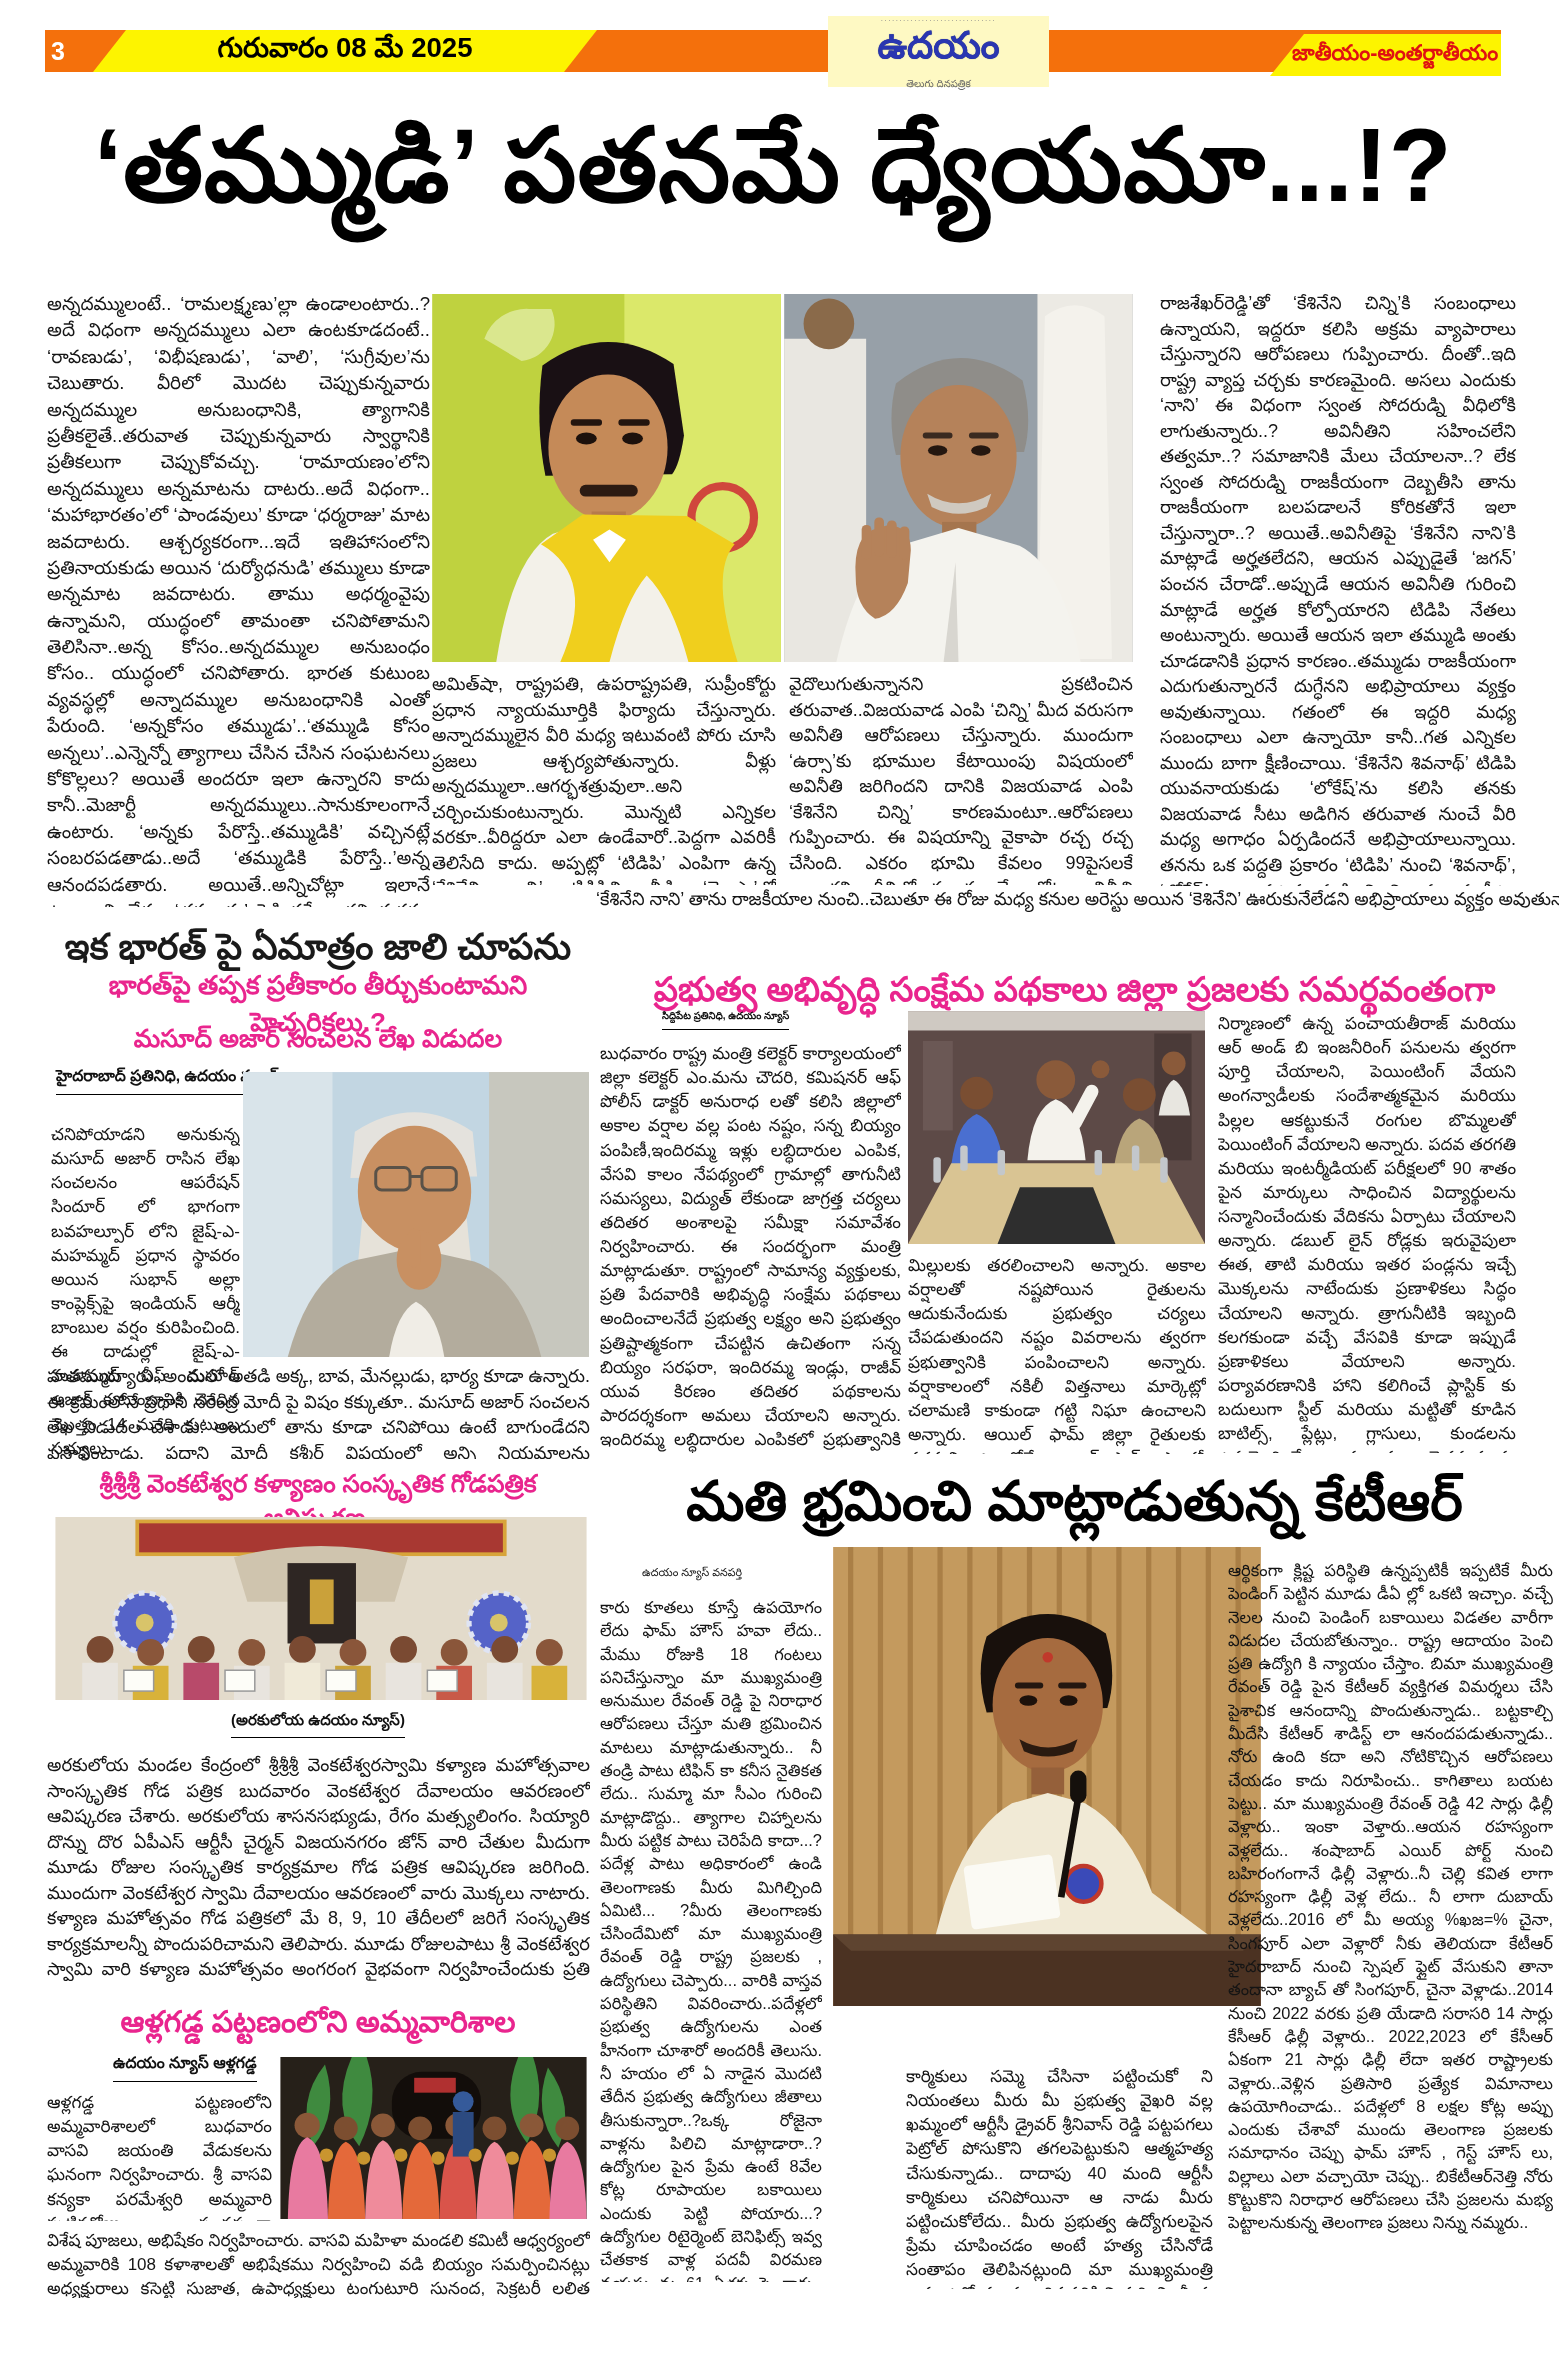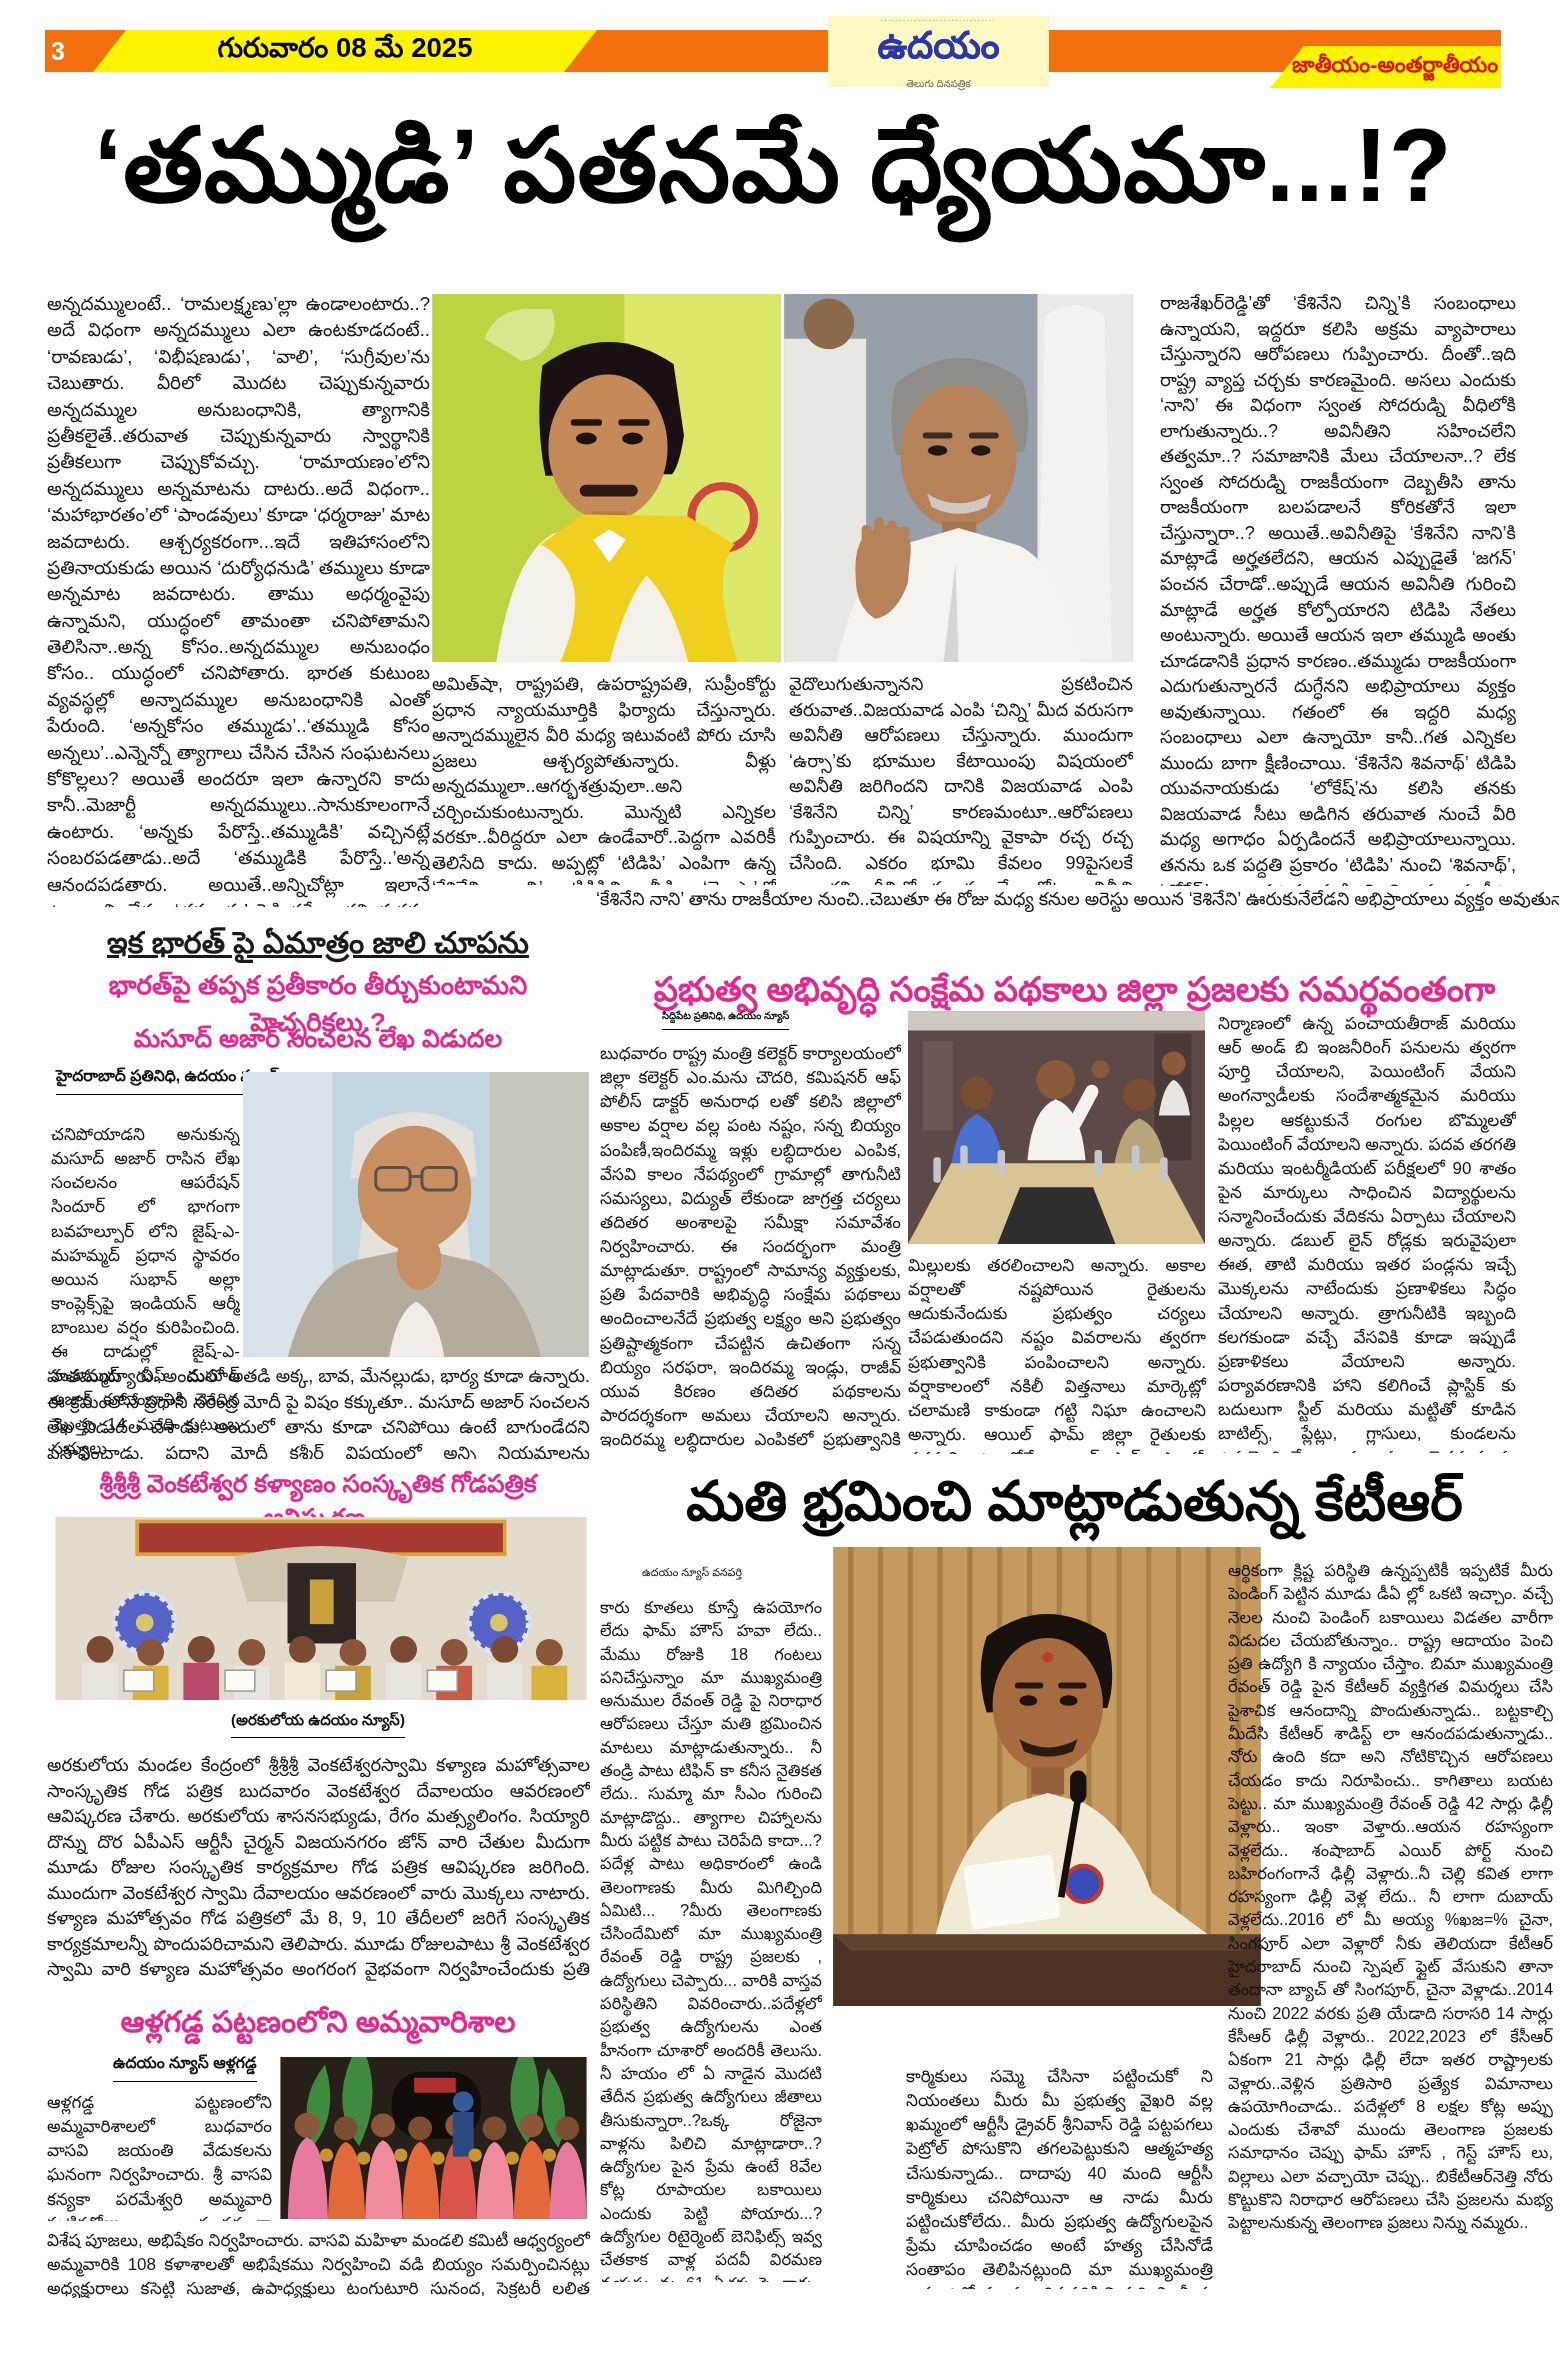--- a/index.html
+++ b/index.html
@@ -11,34 +11,34 @@
   .abs{position:absolute;}
   .bodytext{font-size:18px;line-height:1.42;text-align:justify;color:#141414;overflow:hidden;word-break:break-word;}
   .sm{font-size:17px;}
   .xs{font-size:16.4px;}
   
   .header-bar{position:absolute;left:45px;top:30px;width:1456px;height:42px;background:#f4700c;}
   .pagenum{position:absolute;left:6px;top:0;width:42px;height:42px;color:#fff;font-size:25px;font-weight:bold;display:flex;align-items:center;}
   .seg-date{position:absolute;left:48px;top:0;width:504px;height:42px;background:#fdf400;
     clip-path:polygon(33px 0,100% 0,calc(100% - 33px) 100%,0 100%);
     display:flex;align-items:center;justify-content:center;font-weight:800;font-size:27.6px;color:#000;}
-  .seg-right{position:absolute;left:1225px;top:16px;width:231px;height:42px;background:#fdf400;
+  .seg-right{position:absolute;left:1225px;top:4px;width:231px;height:42px;background:#fdf400;
     clip-path:polygon(34px 0,100% 0,100% 100%,0 100%);
     display:flex;align-items:center;justify-content:center;padding-left:19.4px;box-sizing:border-box;
     font-weight:800;font-size:21.6px;color:#e01111;}
   .logo-box{position:absolute;left:783px;top:-14px;width:221px;height:71px;background:#fef9c3;text-align:center;}
   .logo-top{font-size:6.7px;color:#888;letter-spacing:1.5px;line-height:9px;overflow:hidden;height:9px;}
   .logo-main{font-size:37px;line-height:42px;font-weight:900;color:#2a36b1;text-shadow:0 0 0.7px #10206a;}
   .logo-sub{font-size:10px;color:#666;line-height:10.4px;margin-top:12px;}
   
   .lead-headline{left:45px;top:83px;width:1456px;height:191px;display:flex;align-items:center;justify-content:center;
     font-size:103px;font-weight:900;color:#000;letter-spacing:0.7px;white-space:nowrap;}
   .pink{color:#e9258e;}
   .center{text-align:center;}
-  .kicker-black{font-weight:700;font-size:30px;color:#1a1a1a;text-decoration:underline;}
+  .kicker-black{font-weight:700;font-size:36px;color:#1a1a1a;}
   .sub-pink{font-weight:800;}
   .byline{font-weight:bold;font-size:15.7px;border-bottom:1.5px solid #000;padding-bottom:4.5px;display:inline-block;white-space:nowrap;}
   .byline-plain{font-weight:normal;font-size:11px;white-space:nowrap;}
   .big-black{font-weight:900;color:#000;}
   .photo{display:block;}
 </style>
 </head>
 <body>
 
 <div class="page">

